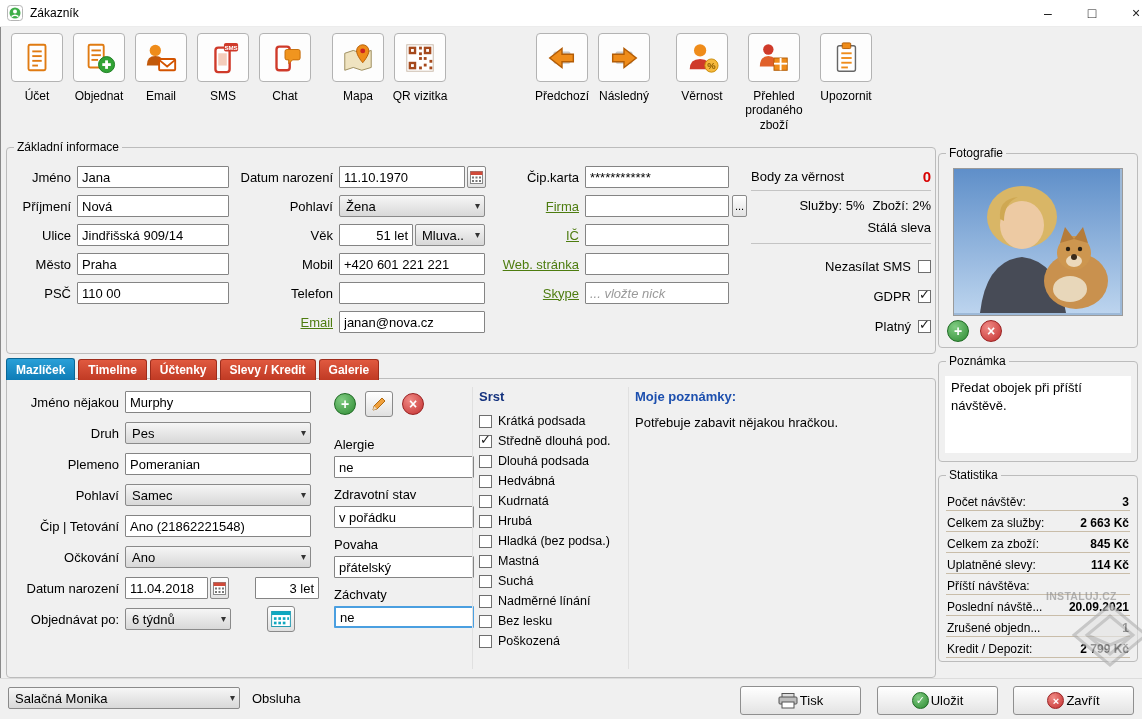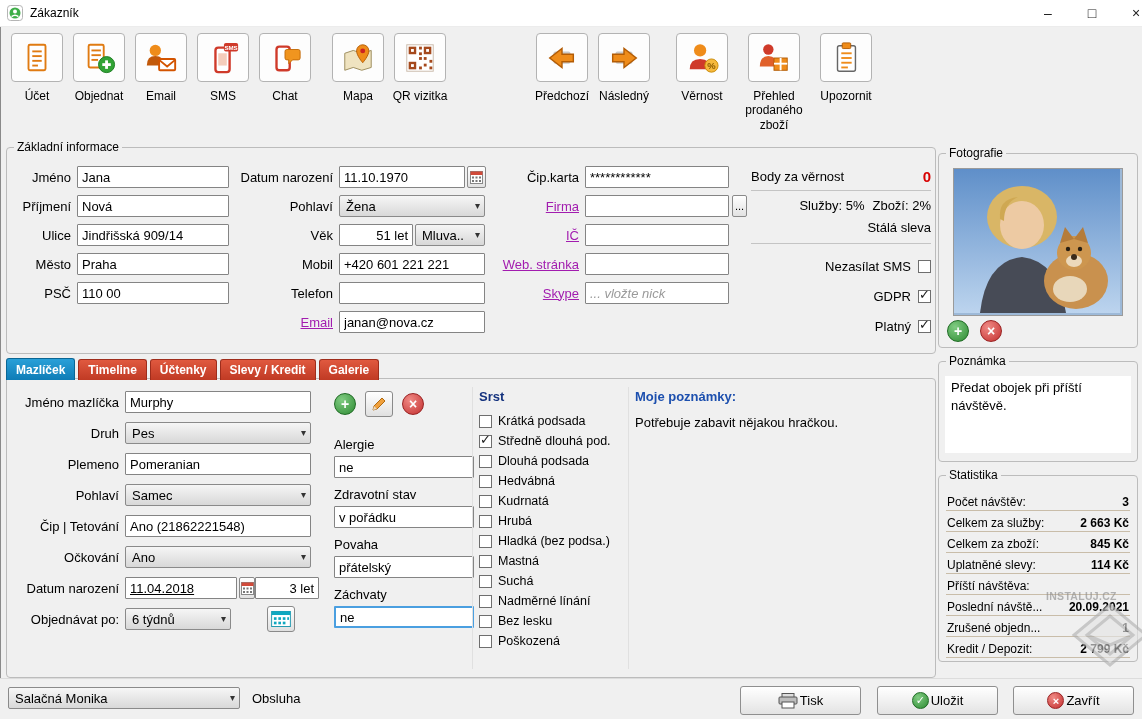--- a/index.html
+++ b/index.html
@@ -27,21 +27,21 @@
 
   .fs-basic{left:6px;top:140px;width:928px;height:212px;}
   .fs-photo{left:938px;top:146px;width:198px;height:200px;}
   .fs-note{left:938px;top:354px;width:198px;height:106px;}
   .fs-stats{left:938px;top:468px;width:198px;height:192px;}
 
   .bi-col{position:absolute;top:12px;}
   .frow{display:flex;align-items:center;height:22px;margin-bottom:7px;}
   .flbl{text-align:right;padding-right:6px;flex:none;}
   .w60{width:60px;} .w98{width:98px;} .w84{width:84px;}
-  .link{color:#a21caf;text-decoration:underline;cursor:pointer;}
+  .link{color:#4d7c0f;text-decoration:underline;cursor:pointer;}
 
   .inp{height:22px;border:1px solid #848484;background:#fff;font:13px "Liberation Sans","DejaVu Sans",sans-serif;padding:0 4px;border-radius:1px;box-sizing:border-box;}
   .inp.right{text-align:right;}
   .inp::placeholder{color:#9a9a9a;font-style:italic;}
   .inp.focus-blue{border:2px solid #4a9fe0;}
   .inp.focus-dark{border:2px solid #4d4d4d;}
 
   .combo{height:22px;border:1px solid #8a8a8a;background:linear-gradient(#f6f6f6,#d8d8d8);display:flex;align-items:center;padding:0 16px 0 6px;border-radius:2px;position:relative;box-sizing:border-box;cursor:default;}
   .combo::after{content:"▾";position:absolute;right:4px;top:4px;font-size:10px;color:#333;}
   .combo .ct{white-space:nowrap;overflow:hidden;}
@@ -447,21 +447,21 @@
     <div class="tab active">Mazlíček</div>
     <div class="tab">Timeline</div>
     <div class="tab">Účtenky</div>
     <div class="tab">Slevy / Kredit</div>
     <div class="tab">Galerie</div>
   </div>
 
   <div class="pet-panel">
     <div class="pet-form">
       <div class="prow">
-          <span class="plbl">Jméno mazlíčka</span>
+          <span class="plbl">Jméno nějakou</span>
           <input class="inp" style="width: 186px;" value="Murphy">
         </div>
       <div class="prow">
           <span class="plbl">Druh</span>
           <div class="combo" style="width:186px">
             <span class="ct">Pes</span>
           </div>
         </div>
       <div class="prow">
           <span class="plbl">Plemeno</span>
@@ -478,21 +478,21 @@
           <input class="inp" style="width: 186px;" value="Ano (21862221548)">
         </div>
       <div class="prow">
           <span class="plbl">Očkování</span>
           <div class="combo" style="width:186px">
             <span class="ct">Ano</span>
           </div>
         </div>
       <div class="prow">
         <span class="plbl">Datum narození</span>
-        <input class="inp" style="width: 112px; text-decoration: underline;" value="11.04.2018">
+        <input class="inp" style="width: 83px;" value="11.04.2018">
         <span class="calbtn">
             <svg width="13" height="13" viewBox="0 0 13 13">
               <rect x="0.5" y="0.5" width="12" height="12" fill="#fff" stroke="#888"></rect>
               <rect x="0.5" y="0.5" width="12" height="3.5" fill="#d04a3a"></rect>
               <g fill="#777">
                 <rect x="2" y="5.5" width="2" height="2"></rect>
                 <rect x="5.5" y="5.5" width="2" height="2"></rect>
                 <rect x="9" y="5.5" width="2" height="2"></rect>
                 <rect x="2" y="9" width="2" height="2"></rect>
                 <rect x="5.5" y="9" width="2" height="2"></rect>

